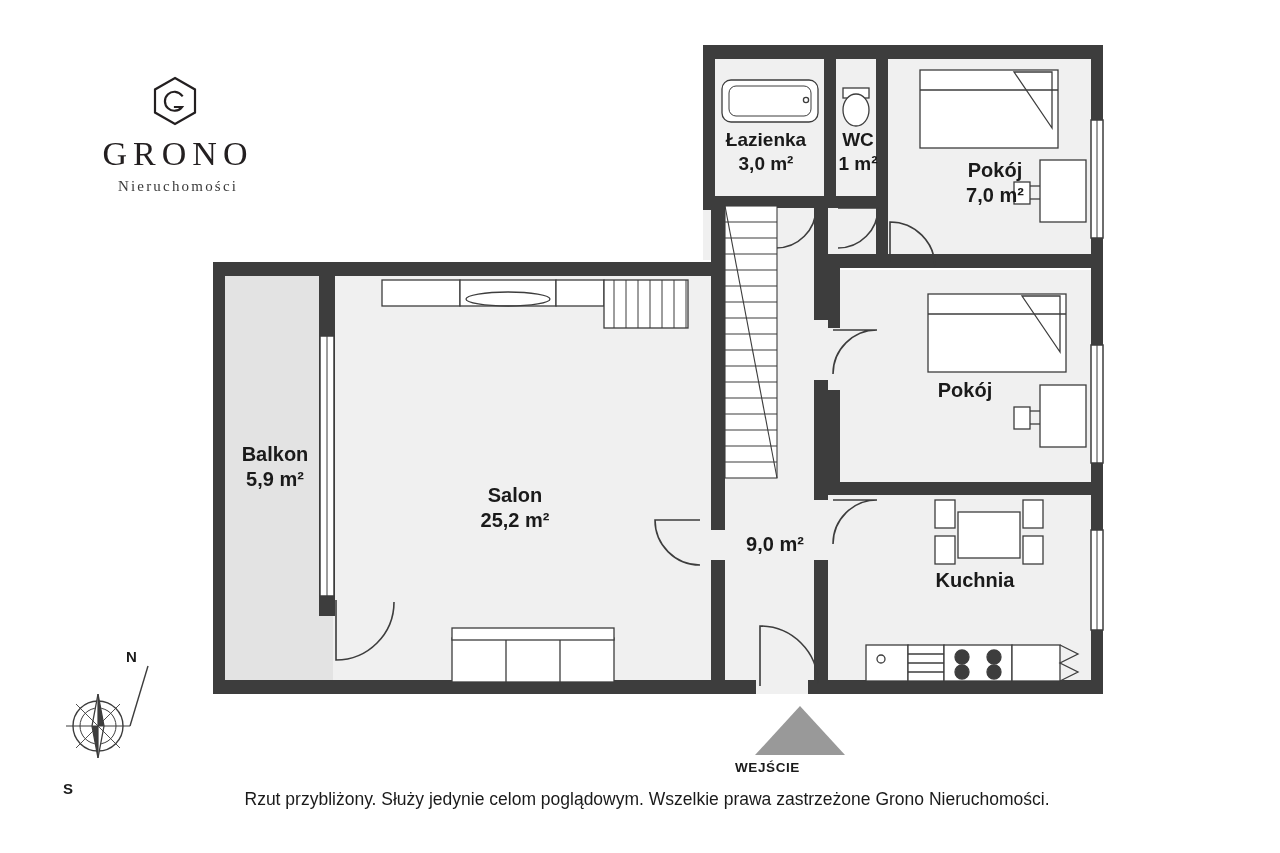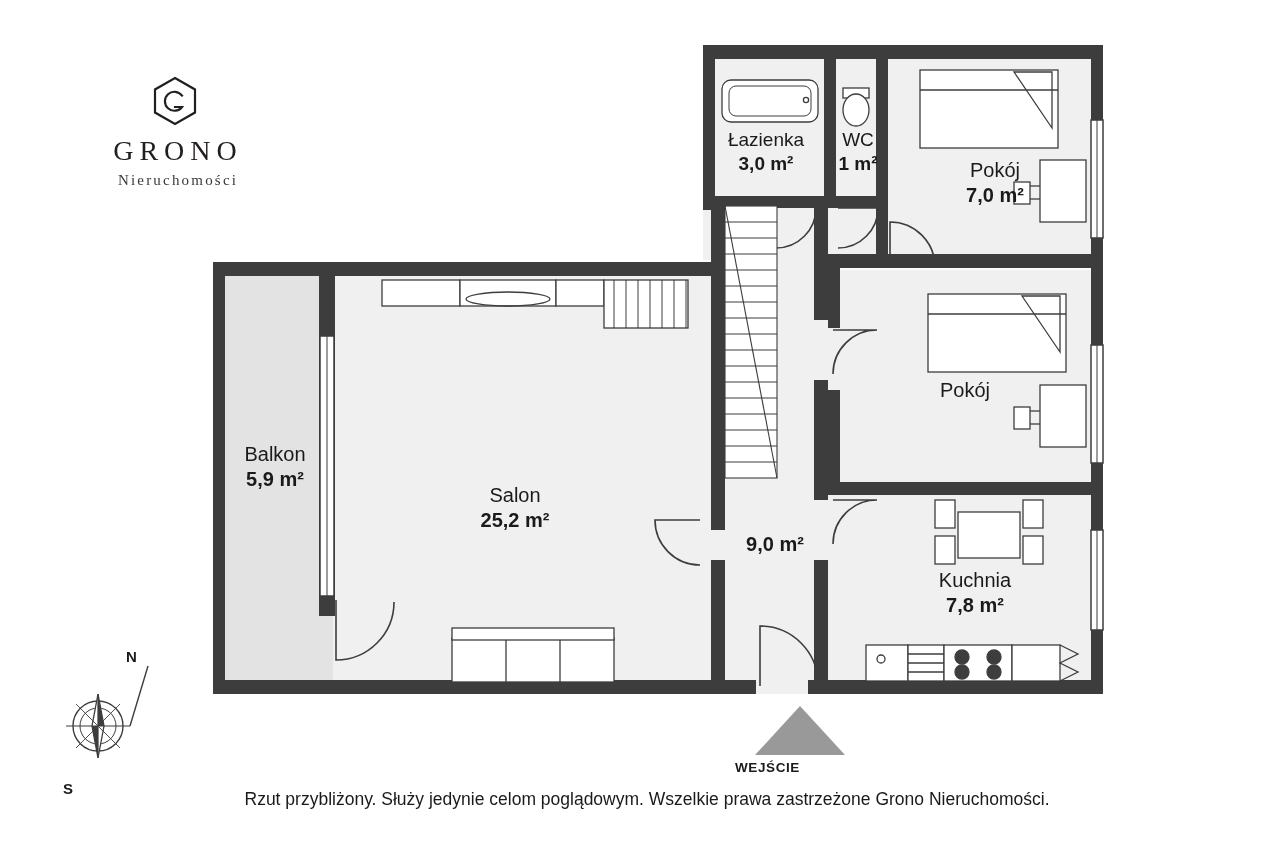--- a/index.html
+++ b/index.html
@@ -24,21 +24,21 @@
     width: 180px;
     text-align: center;
   }
   .logo-mark {
     width: 52px;
     height: 52px;
     margin: 0 auto 10px auto;
   }
   .logo-name {
     font-family: "Liberation Serif", serif;
-    font-size: 28px;
+    font-size: 34px;
     letter-spacing: 6px;
     color: #231f20;
     line-height: 1;
     padding-left: 6px;
   }
   .logo-sub {
     font-family: "Liberation Serif", serif;
     font-size: 15px;
     letter-spacing: 2.2px;
     color: #3a3a3a;
@@ -56,21 +56,21 @@
   
   .room-label {
     position: absolute;
     text-align: center;
     color: #1a1a1a;
     line-height: 1.25;
     pointer-events: none;
   }
   .room-label .rl-name {
     font-size: 20px;
-    font-weight: normal;
+    font-weight: bold;
     display: block;
     white-space: nowrap;
   }
   .room-label .rl-area {
     font-size: 20px;
     font-weight: bold;
     display: block;
     white-space: nowrap;
   }
   .room-label.small .rl-name,
@@ -369,21 +369,20 @@
   <span class="rl-name">Salon</span>
   <span class="rl-area">25,2 m²</span>
 </div>
 
 <div class="room-label" style="left:680px; top:532px; width:190px;">
   <span class="rl-area">9,0 m²</span>
 </div>
 
 <div class="room-label" style="left:880px; top:568px; width:190px;">
   <span class="rl-name">Kuchnia</span>
-  <span class="rl-area">7,8 m²</span>
 </div>
 
 <div class="compass">
   <span class="c-n">N</span>
   <span class="c-s">S</span>
   <svg width="110" height="155" viewBox="0 0 110 155">
     <circle cx="38" cy="78" r="25" fill="none" stroke="#3d3d3d" stroke-width="1.4"></circle>
     <circle cx="38" cy="78" r="18" fill="none" stroke="#3d3d3d" stroke-width="1"></circle>
     <polygon points="38,46 44,78 38,110 32,78" fill="#ffffff" stroke="#3d3d3d" stroke-width="1.3"></polygon>
     <polygon points="38,46 44,78 38,78" fill="#3d3d3d"></polygon>

